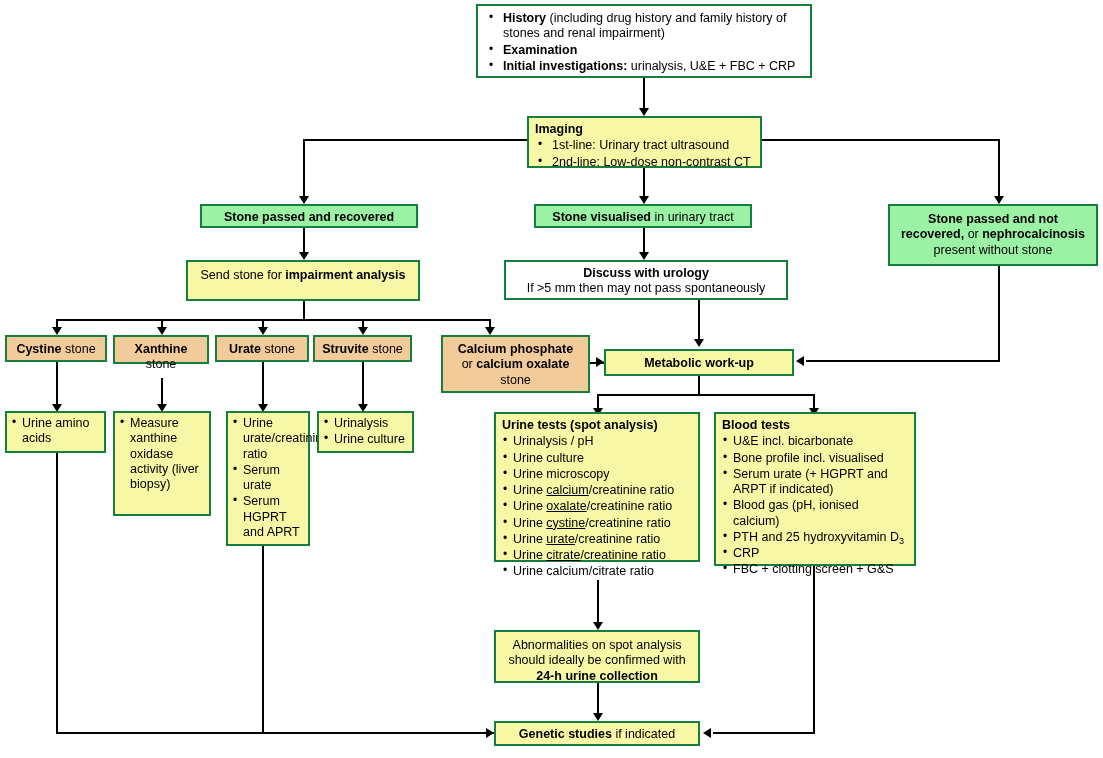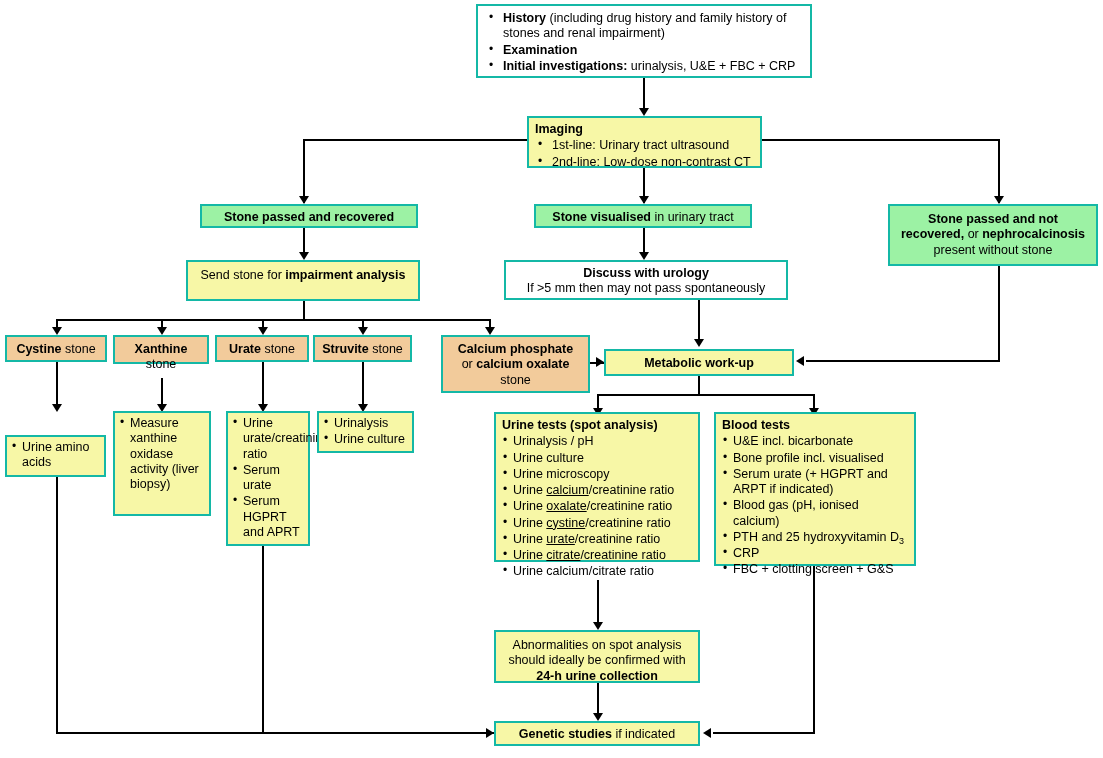--- a/index.html
+++ b/index.html
@@ -1,18 +1,18 @@
 <!DOCTYPE html>
 <html><head>
 <meta charset="utf-8">
 <style>
   html,body{margin:0;padding:0;background:#ffffff;}
   body{font-family:"Liberation Sans","DejaVu Sans",sans-serif;color:#000;}
   #canvas{position:relative;width:1103px;height:758px;background:#fff;overflow:hidden;}
-  .box{position:absolute;box-sizing:border-box;border:2px solid #14b8a6;background:#fff;
+  .box{position:absolute;box-sizing:border-box;border:2px solid #15803d;background:#fff;
        font-size:12.5px;line-height:1.22;padding:3px 5px;}
   .box.yellow{background:#f7f7a6;}
   .box.green{background:#9cf2a4;}
   .box.tan{background:#f2cb9b;}
   .box.white{background:#ffffff;}
   .ctr{text-align:center;}
   .b{font-weight:bold;}
   ul.bul{list-style:none;margin:0;padding:0;}
   ul.bul>li{position:relative;padding-left:11px;margin:0 0 1px 0;text-align:left;}
   ul.bul>li:before{content:"\2022";position:absolute;left:1px;top:-1px;font-size:12px;}
@@ -159,21 +159,21 @@
   </div>
   <div class="box tan ctr" style="left:313px;top:335px;width:99px;height:27px;padding-top:5px;">
     <span class="b">Struvite</span><span> stone</span>
   </div>
   <div class="box tan ctr" style="left:397px;top:335px;width:149px;height:58px;padding-top:5px;margin-left:44px;">
     <div class="b">Calcium phosphate</div>
     <div><span>or </span><span class="b">calcium oxalate</span></div>
     <div>stone</div>
   </div>
 
-  <div class="box yellow" style="left:5px;top:435px;width:101px;height:42px;padding:3px 4px;">
+  <div class="box yellow" style="left:5px;top:411px;width:101px;height:42px;padding:3px 4px;">
     <ul class="bul">
       <li>Urine amino acids</li>
     </ul>
   </div>
 
   <div class="box yellow" style="left:113px;top:411px;width:98px;height:105px;padding:3px 4px;">
     <ul class="bul">
       <li>Measure xanthine oxidase activity (liver biopsy)</li>
     </ul>
   </div>

